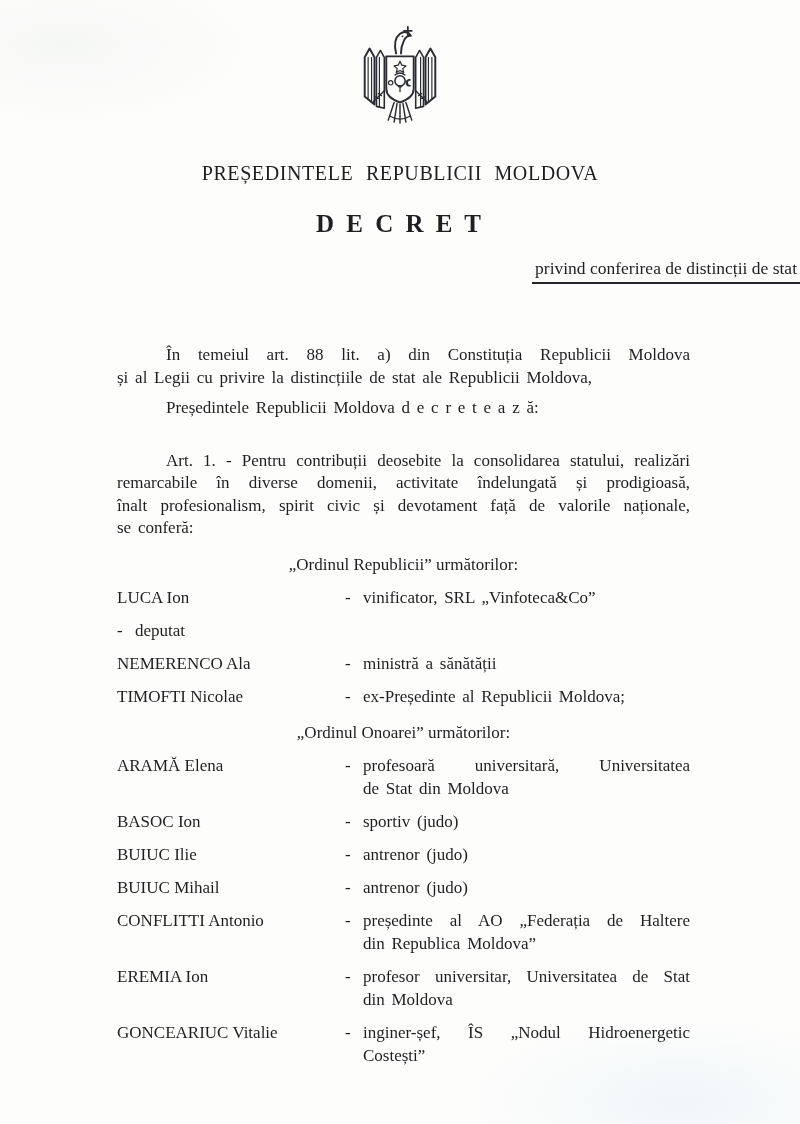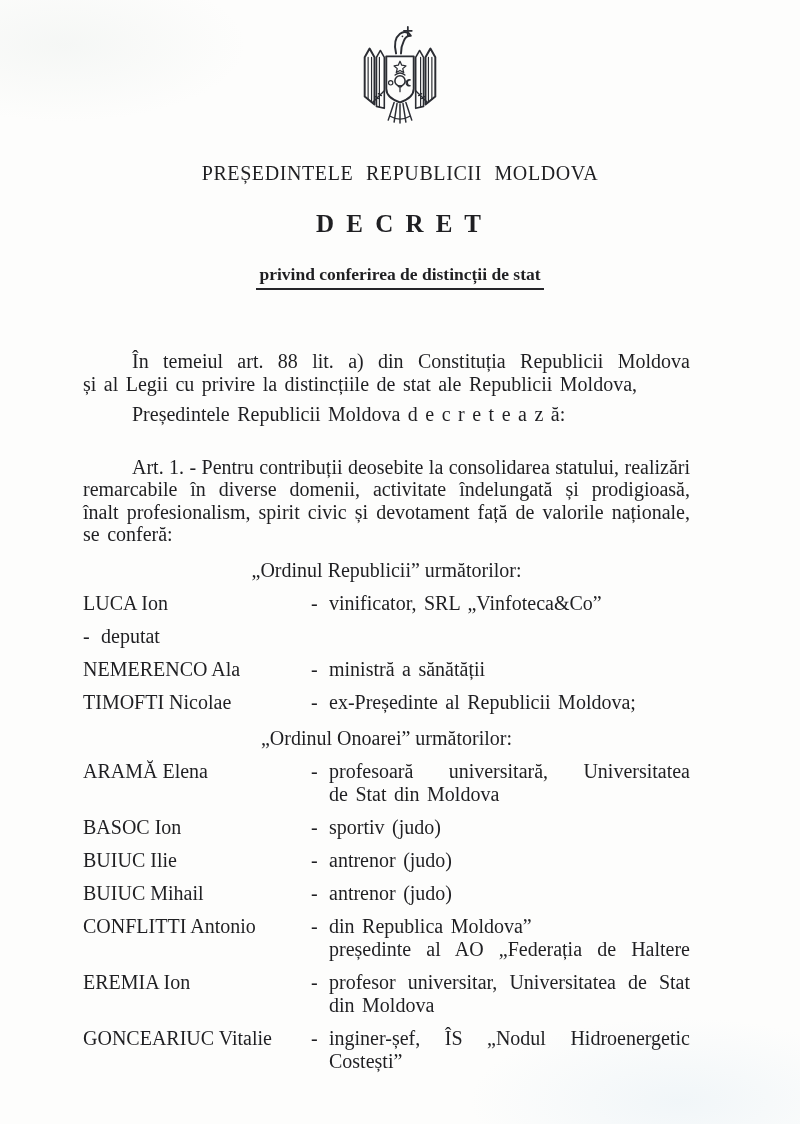--- a/index.html
+++ b/index.html
@@ -39,34 +39,34 @@
     word-spacing: 7px;
   }
   .doc-type {
     margin: 25px 0 0;
     text-align: center;
     font-size: 25px;
     font-weight: bold;
     letter-spacing: 3px;
   }
   .doc-subject {
-    margin: 26px 0 0;
-    text-align: center;
+    margin: 20px 0 0;
+    text-align: right;
     font-size: 17.5px;
-    font-weight: bold;
+    font-weight: normal;
   }
   .doc-subject span {
     display: inline-block;
     border-bottom: 2px solid #26262a;
     padding: 0 3px 3px;
   }
 
   .content {
-    padding: 0 110px 0 83px;
-    font-size: 20px;
+    padding: 0 110px 0 117px;
+    font-size: 17px;
   }
   .para { margin: 0; }
   .pline {
     line-height: 22.5px;
     text-align: justify;
     text-align-last: justify;
   }
   .pline.last {
     text-align-last: left;
     word-spacing: 2.5px;
@@ -213,22 +213,22 @@
           <div class="award-name">BUIUC Mihail</div>
           <div class="award-dash">-</div>
           <div class="award-desc">
             <div class="pline last">antrenor (judo)</div>
           </div>
         </div>
         <div class="award-row">
           <div class="award-name">CONFLITTI Antonio</div>
           <div class="award-dash">-</div>
           <div class="award-desc">
+            <div class="pline">președinte al AO „Federația de Haltere</div>
             <div class="pline last">din Republica Moldova”</div>
-            <div class="pline">președinte al AO „Federația de Haltere</div>
           </div>
         </div>
         <div class="award-row">
           <div class="award-name">EREMIA Ion</div>
           <div class="award-dash">-</div>
           <div class="award-desc">
             <div class="pline">profesor universitar, Universitatea de Stat</div>
             <div class="pline last">din Moldova</div>
           </div>
         </div>

